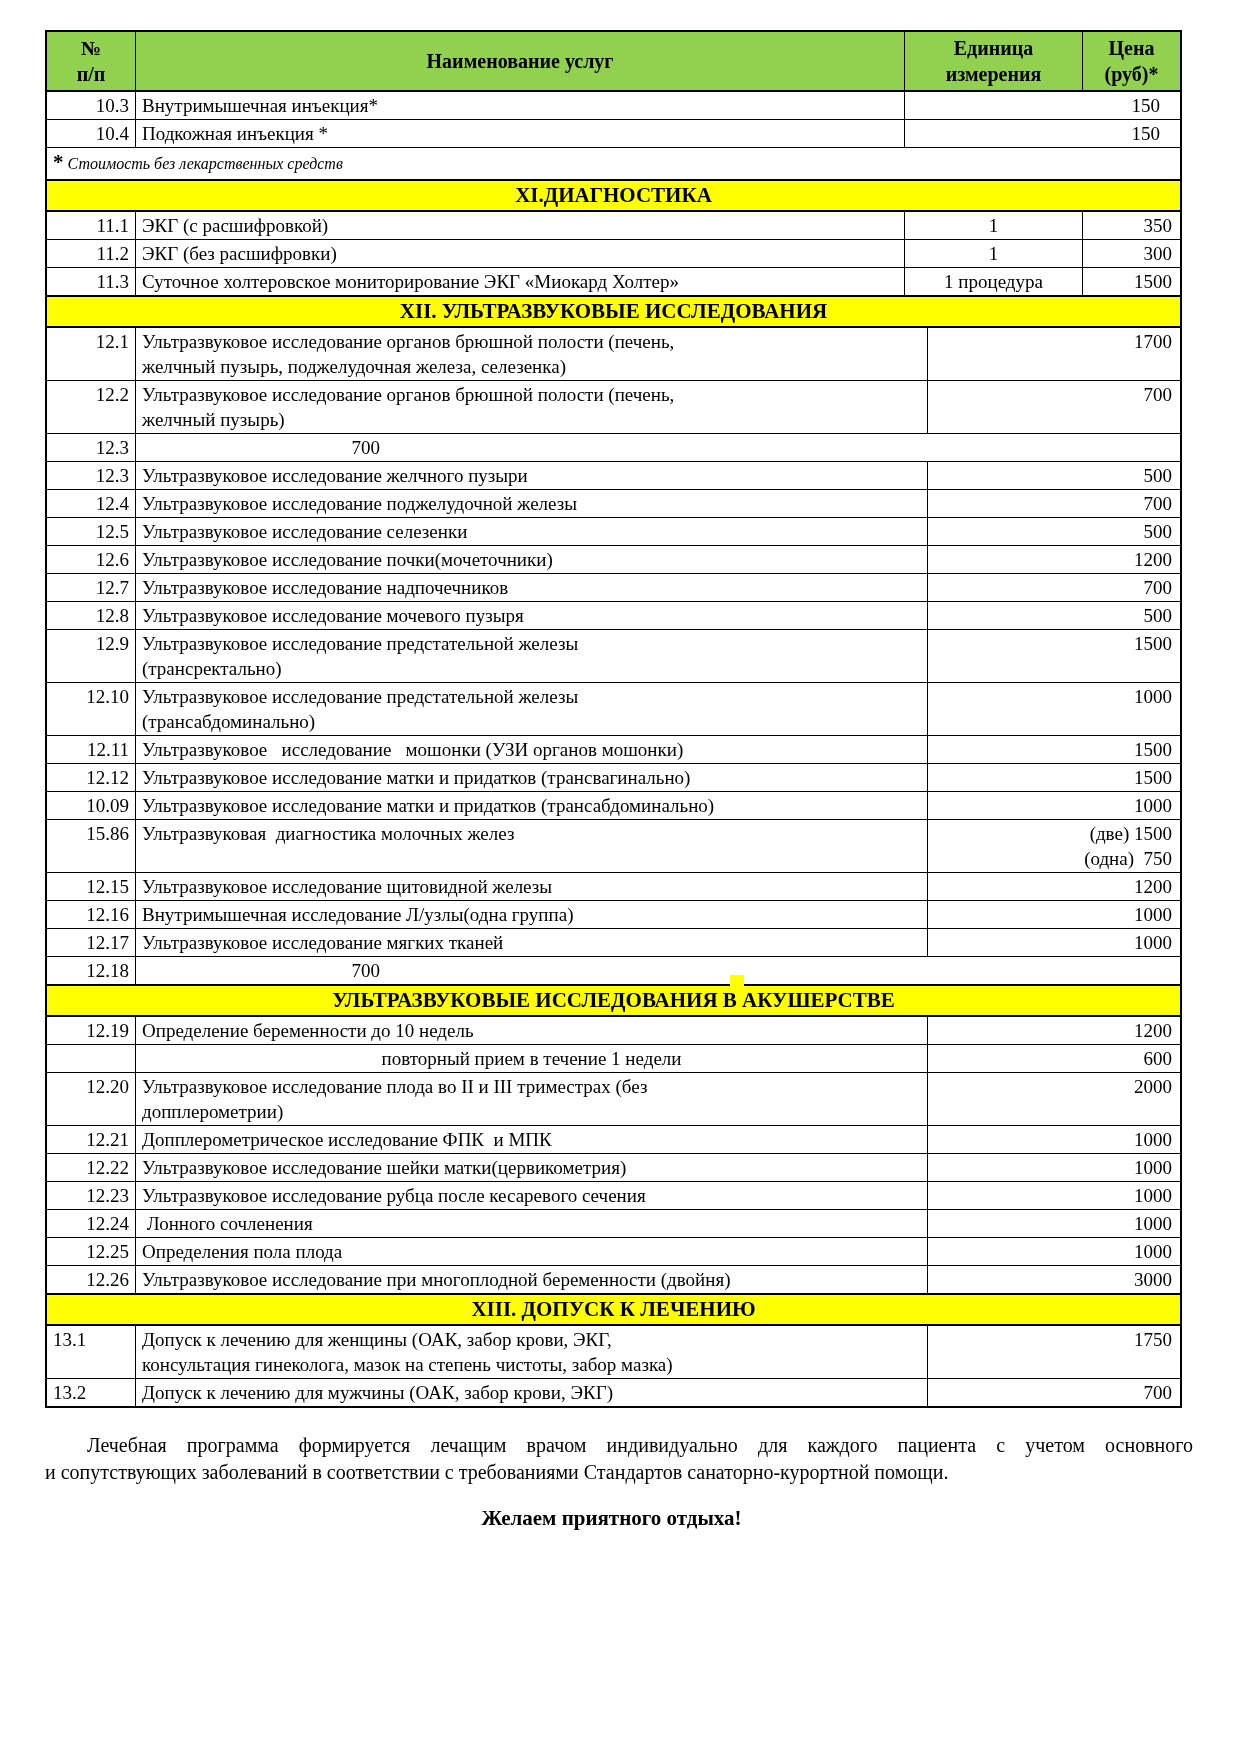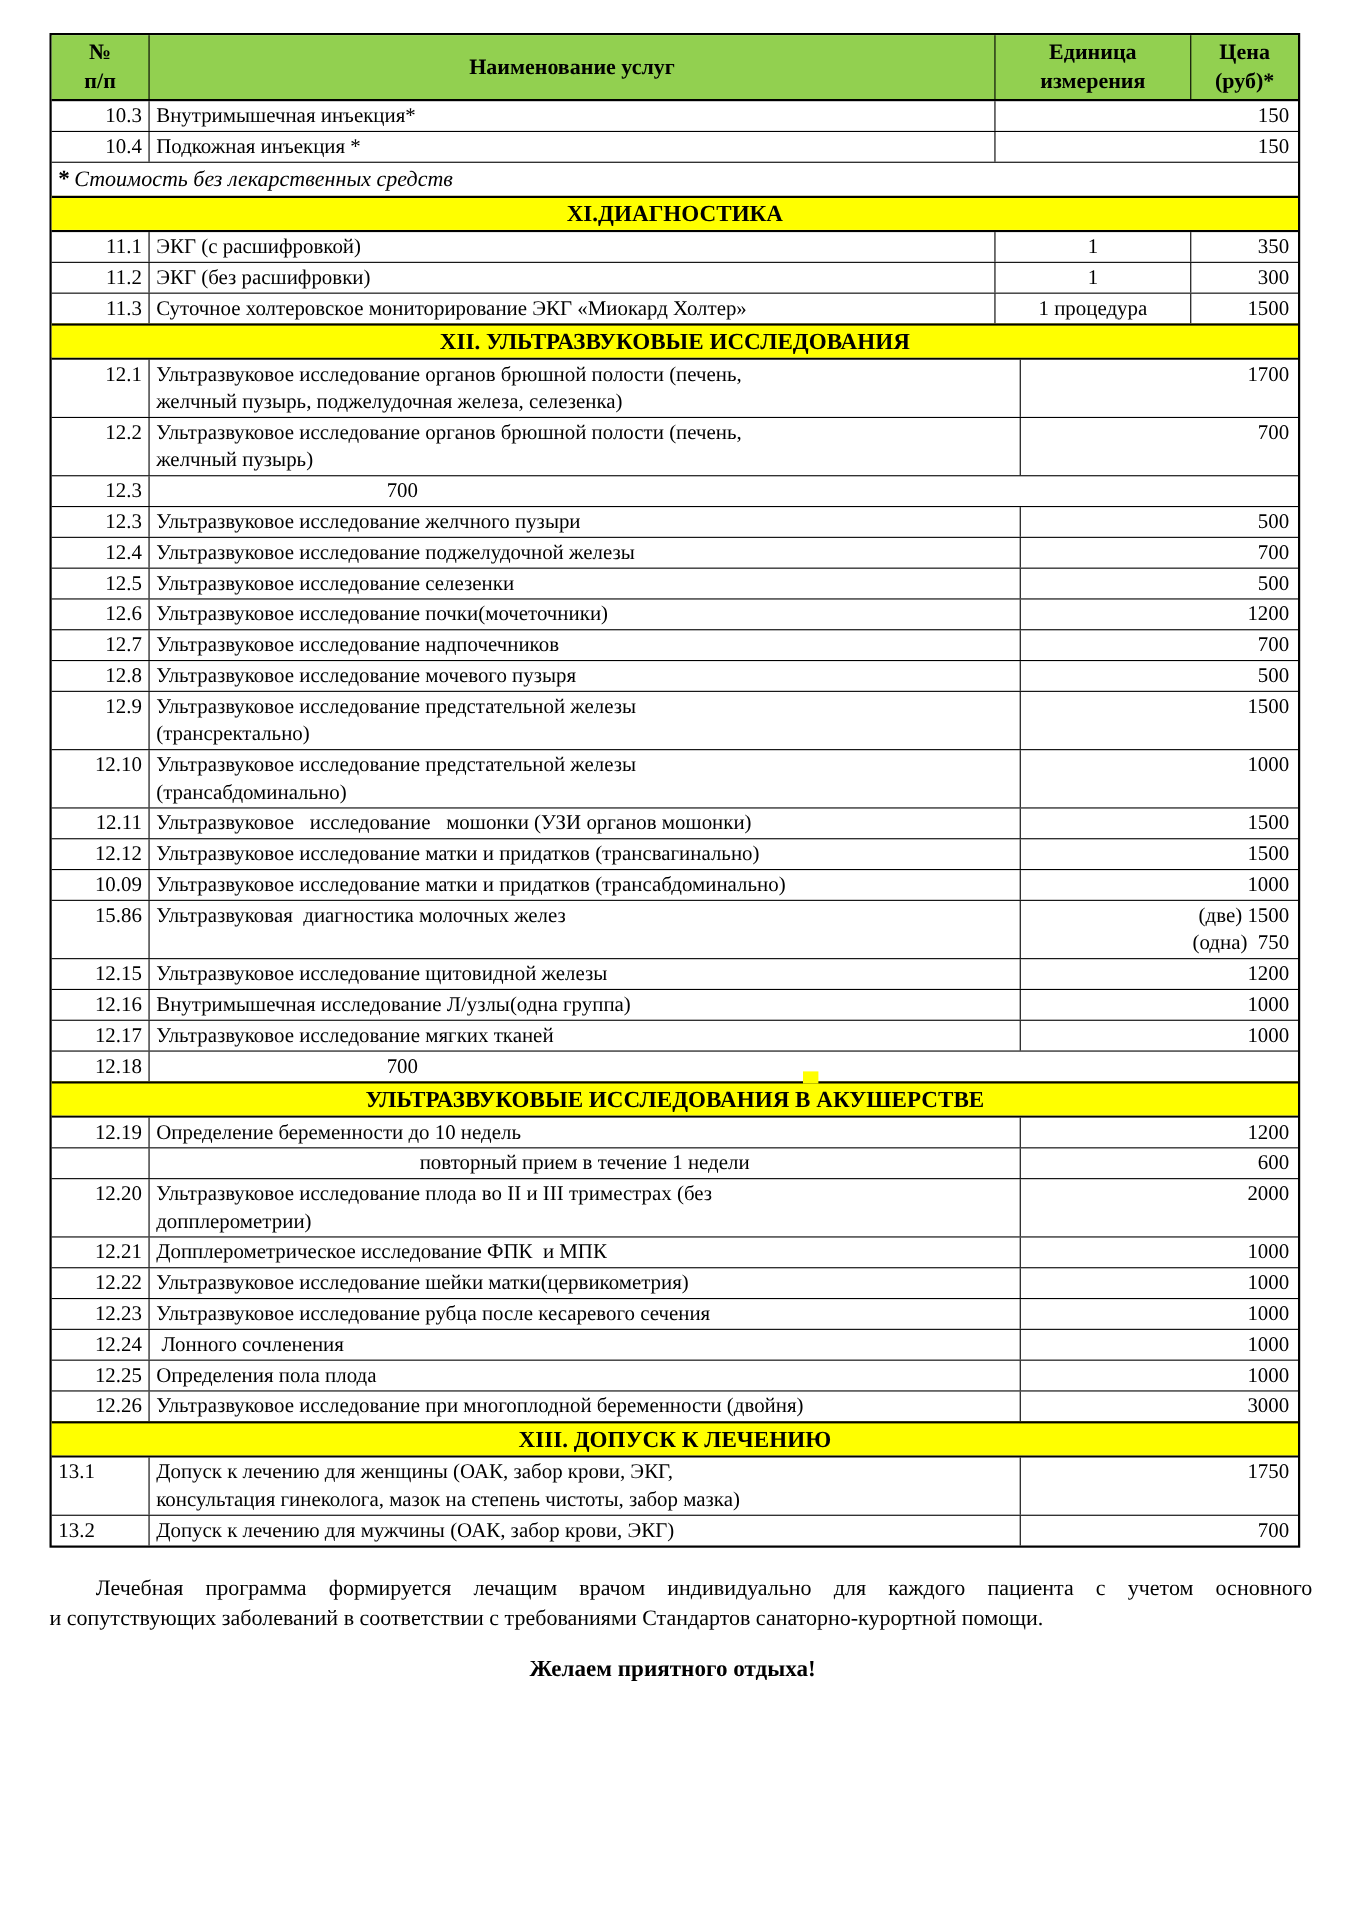--- a/index.html
+++ b/index.html
@@ -22,42 +22,42 @@
   .prow + .prow{border-top:1px solid var(--ink);}
   .section-row + .prow, .header-row + .prow, .note-row + .prow{border-top:2px solid var(--ink);}
   .prow.section-row{border-top:2px solid var(--ink);}
   .cell{box-sizing:border-box;padding:1px 6px;font-size:19px;line-height:25px;white-space:pre-wrap;}
   .cell + .cell{border-left:1px solid var(--ink);}
   .w-num{width:88px;flex:0 0 88px;text-align:right;}
   .num-left{text-align:left;}
   .w-name-a{width:769px;flex:0 0 769px;}
   .w-unit{width:178px;flex:0 0 178px;text-align:center;}
   .w-price{width:98px;flex:0 0 98px;text-align:right;padding-right:8px;}
-  .w-merge-a{width:276px;flex:0 0 276px;text-align:right;padding-right:8px;}
+  .w-merge-a{width:276px;flex:0 0 276px;text-align:right;padding-right:20px;}
   .w-name-b{width:792px;flex:0 0 792px;}
   .w-merge-b{width:253px;flex:0 0 253px;text-align:right;padding-right:8px;}
   .name-center{text-align:center;}
   .header-row{background:var(--green);}
   .header-row .cell{
     display:flex;align-items:center;justify-content:center;
     text-align:center;font-weight:bold;font-size:20px;line-height:26px;
     white-space:pre-line;padding:3px 4px;
   }
   .section-row{background:var(--yellow);position:relative;}
   .section-title{
     width:100%;text-align:center;font-weight:bold;
     font-size:21px;line-height:27px;padding:1px 4px;
   }
   .notch{
     position:absolute;left:683px;top:-11px;width:14px;height:11px;
     background:var(--yellow);
   }
   .note-row{padding:2px 4px 3px 4px;align-items:baseline;}
   .note-marker{font-weight:bold;font-size:21px;line-height:24px;padding:0 4px 0 2px;}
-  .note-text{font-style:italic;font-size:20px;line-height:24px;}
+  .note-text{font-style:italic;font-size:16px;line-height:24px;}
   .footer{width:1148px;margin-top:24px;}
   .para-line{font-size:20px;line-height:27px;}
   .para-line.first{text-indent:42px;text-align-last:justify;}
   .closing{
     margin-top:14px;width:1133px;text-align:center;
     font-weight:bold;font-size:21px;line-height:36px;
   }
 </style>
 </head>
 <body>

